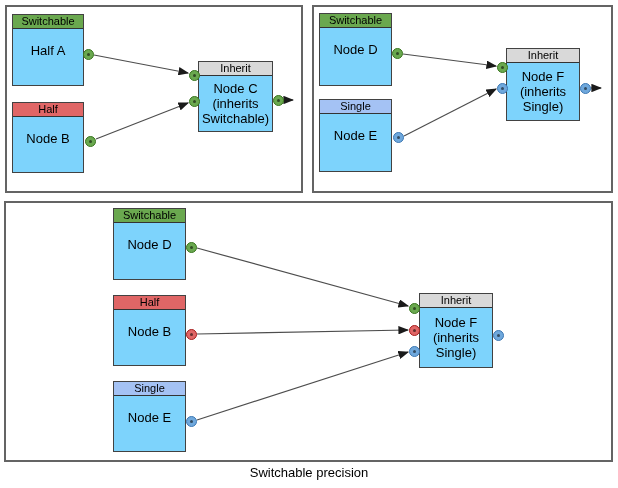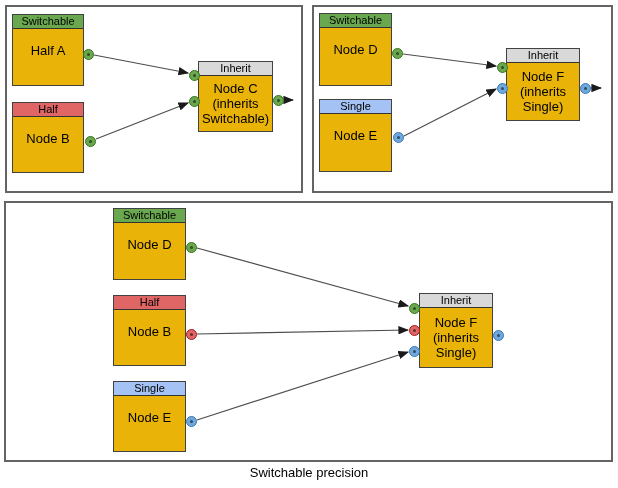--- a/index.html
+++ b/index.html
@@ -1,20 +1,20 @@
 <!DOCTYPE html>
 <html><head>
 <meta charset="utf-8">
 <style>
   * { margin:0; padding:0; box-sizing:border-box; }
   html,body { background:#ffffff; font-family:"Liberation Sans", sans-serif; }
   #canvas { position:relative; width:618px; height:488px; background:#fff; overflow:hidden; }
   #edge-layer { position:absolute; left:0; top:0; width:618px; height:488px; z-index:2; }
   .panel { position:absolute; border:2px solid #646464; background:#fff; z-index:1; }
-  .node { position:absolute; border:1.5px solid #424242; background:#eab308; z-index:3;
+  .node { position:absolute; border:1.5px solid #424242; background:#7dd3fc; z-index:3;
           display:flex; flex-direction:column; }
   .node-header { height:14px; line-height:13px; font-size:11px; text-align:center;
                  border-bottom:1.4px solid #333; color:#000; flex:0 0 auto;
                  white-space:nowrap; overflow:hidden; }
   .node-body { flex:1 1 auto; display:flex; flex-direction:column; align-items:center;
                font-size:13px; color:#000; line-height:15px; }
   .node-body.single { justify-content:flex-start; padding-top:14px; }
   .node-body.multi  { justify-content:center; }
   .port { position:absolute; width:11px; height:11px; border-radius:50%;
           border:1.5px solid #333; z-index:4; display:flex; align-items:center; justify-content:center; }

